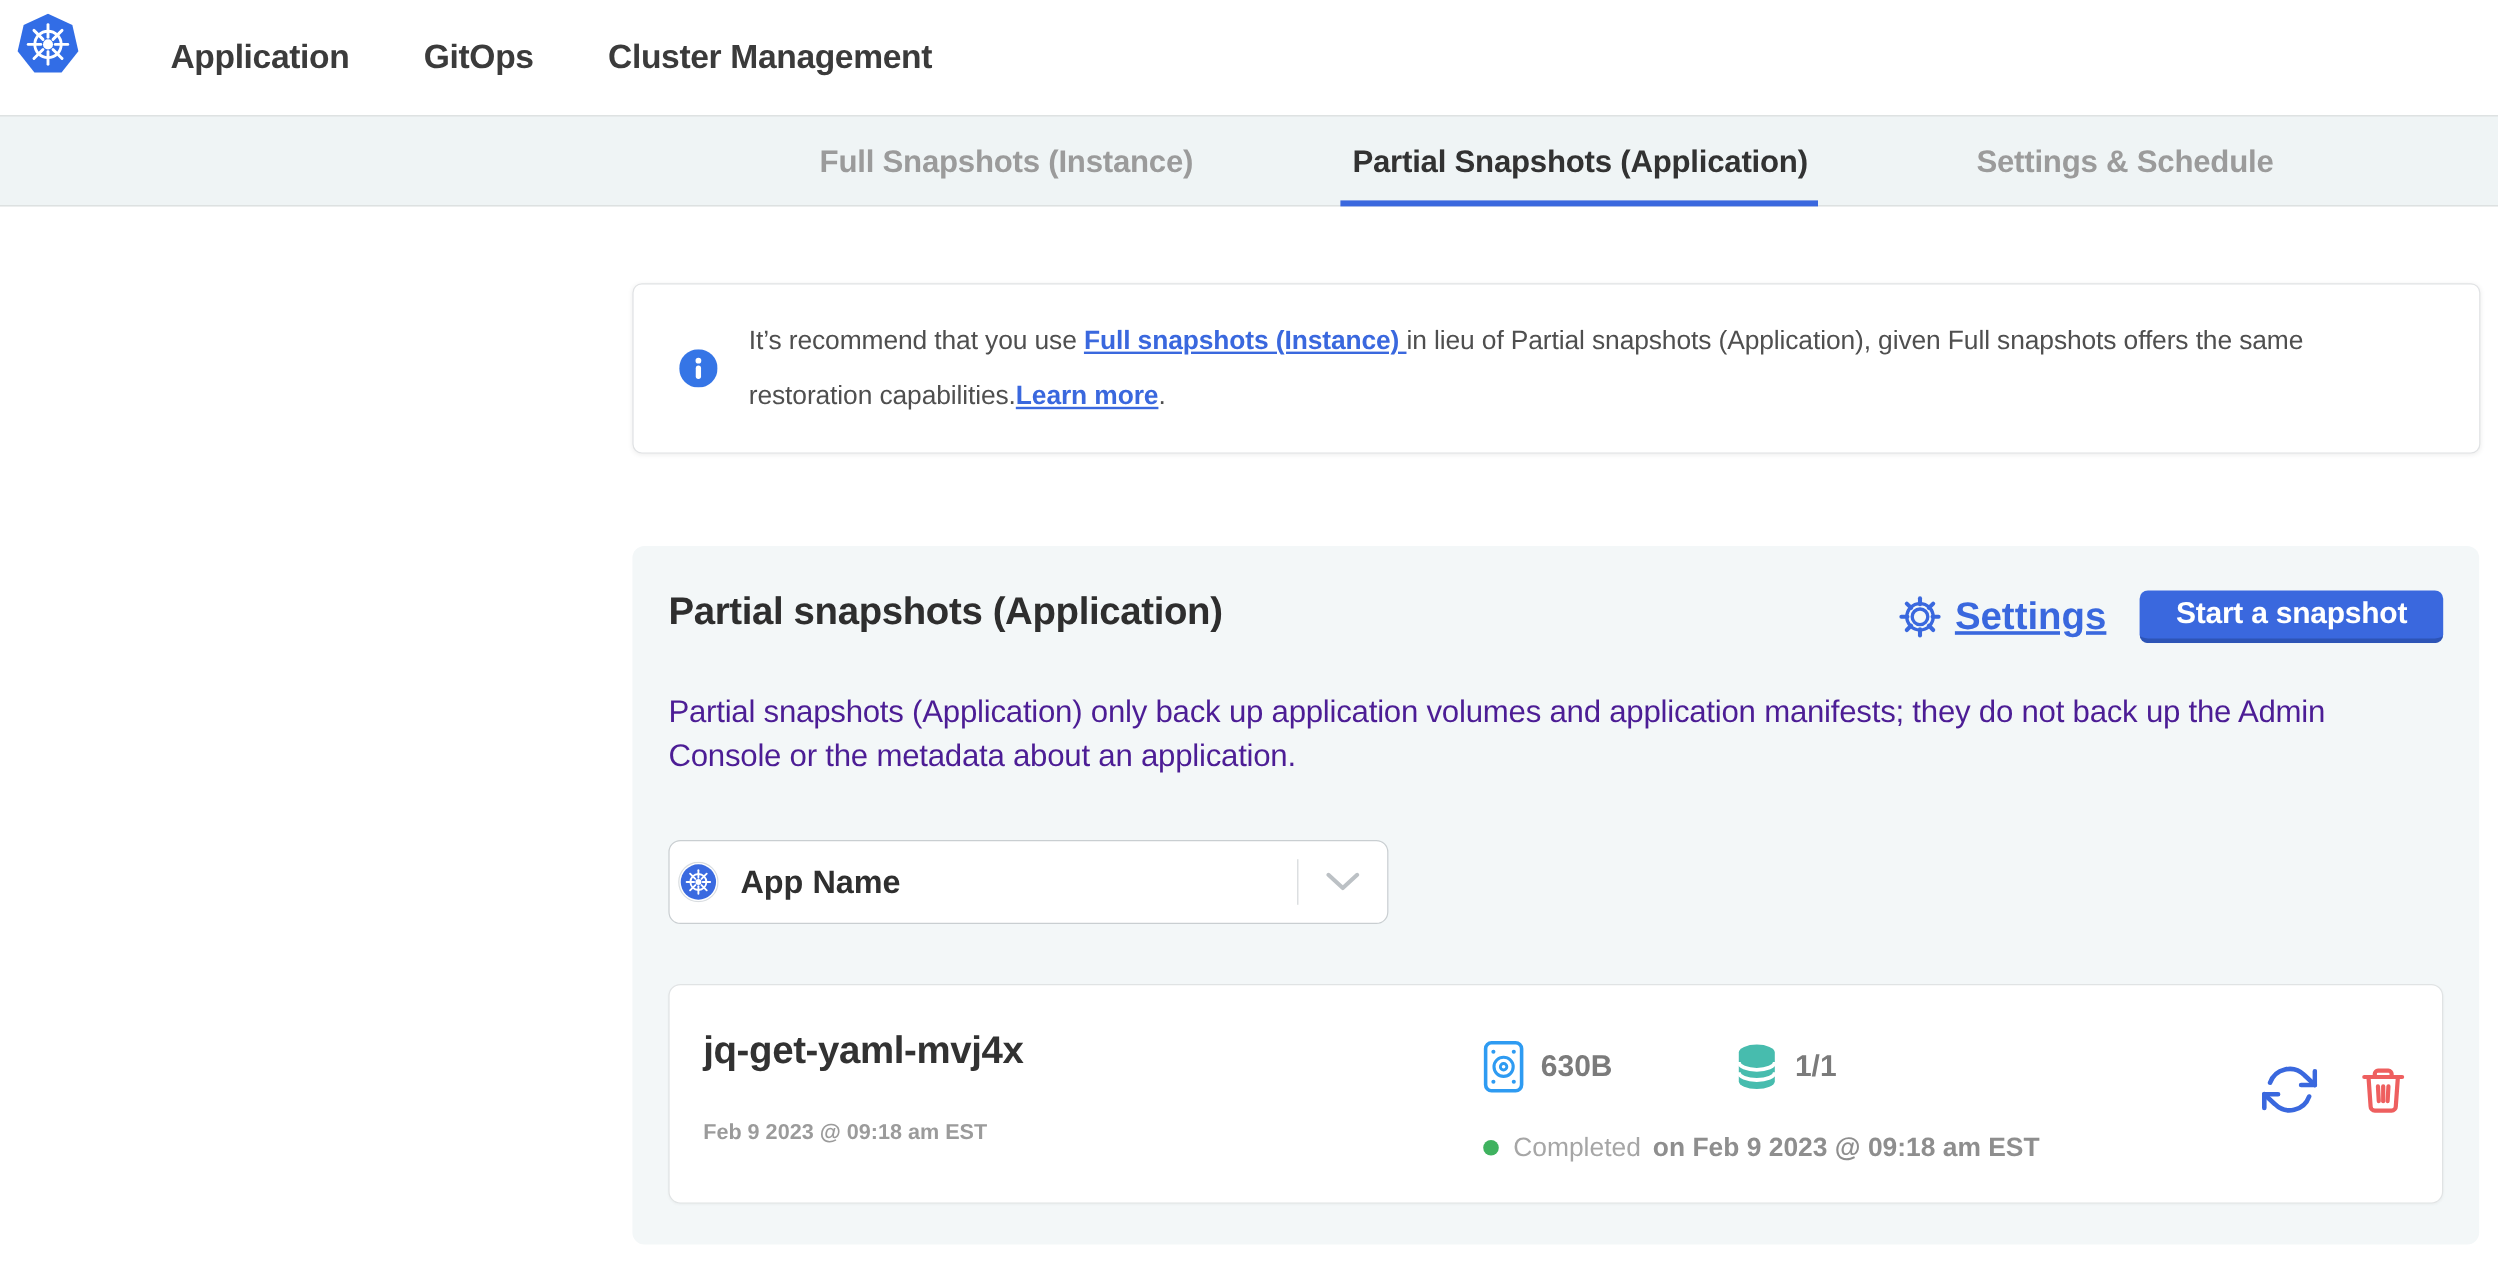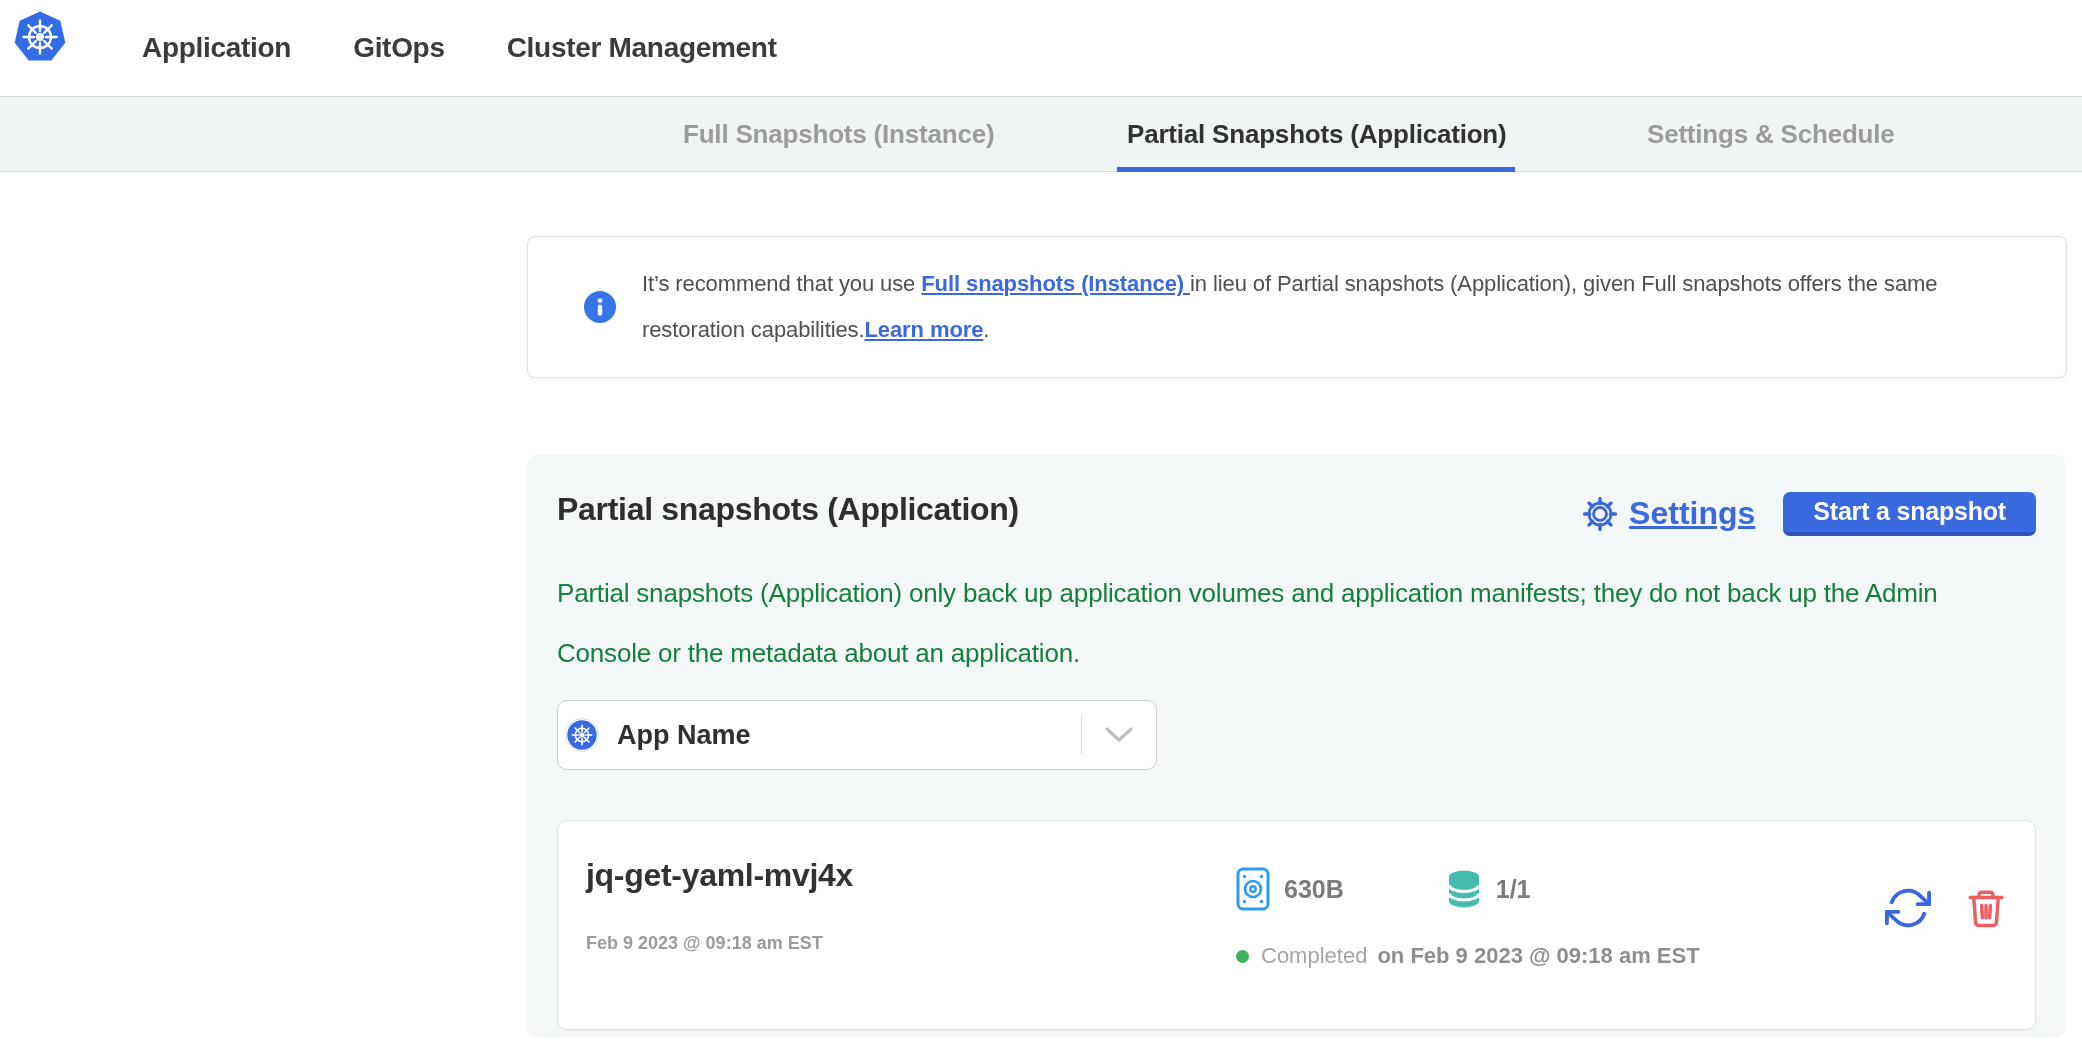--- a/index.html
+++ b/index.html
@@ -21,50 +21,50 @@
             border-top:1px solid #d9dcdd; border-bottom:1px solid #d9dcdd; }
   .subnav-tab { position:absolute; top:0; height:100%; display:flex; align-items:center;
                 font-size:26px; font-weight:600; color:#9b9b9b; cursor:pointer; letter-spacing:-0.2px; }
   .subnav-tab.active { color:#323232; }
   .subnav-tab.active::after { content:""; position:absolute; left:-10px; right:-8px; bottom:-1px;
                 height:5px; background:#3a68de; }
 
   
   .banner { position:absolute; left:527px; top:236px; width:1540px; height:142px; background:#fff;
             border:1px solid #e0e2e4; border-radius:8px; box-shadow:0 1px 4px rgba(0,0,0,0.07);
-            display:flex; align-items:center; padding:0 56px; }
+            display:flex; align-items:center; padding:0 38px; }
   .info-icon { width:32px; height:32px; flex:0 0 32px; margin-right:26px; }
   .banner-text { font-size:22px; line-height:46px; color:#4f4f4f; width:1390px; letter-spacing:-0.1px; }
   .link { color:#3a68de; font-weight:700; text-decoration:underline; cursor:pointer; }
 
   
   .card { position:absolute; left:527px; top:455px; width:1539px; height:582px;
           background:#f3f7f8; border-radius:10px; }
   .card-title { position:absolute; left:30px; top:36px; font-size:32px; font-weight:700;
           color:#2e2e2e; letter-spacing:-0.3px; }
   .head-right { position:absolute; right:30px; top:32px; height:53px; display:flex; align-items:center; }
   .settings-link { display:flex; align-items:center; gap:10px; color:#3a68de; font-size:32px;
           font-weight:700; cursor:pointer; }
   .settings-link .label { text-decoration:underline; }
   .primary-btn { margin-left:28px; height:44px; padding:0 30px; background:#3a68de; color:#fff;
           font-family:inherit; font-size:25px; font-weight:700; border:none; border-bottom:4px solid #2d54b6;
           border-radius:7px; cursor:pointer; letter-spacing:-0.2px; }
-  .card-desc { position:absolute; left:30px; top:108px; width:1455px; font-size:26px;
-          line-height:60px; color:#15803d; letter-spacing:-0.2px; }
+  .card-desc { position:absolute; left:30px; top:120px; width:1455px; font-size:26px;
+          line-height:36px; color:#4c1d95; letter-spacing:-0.2px; }
 
   
   .app-select { position:absolute; left:30px; top:245px; width:600px; height:70px; background:#fff;
           border:1px solid #c9ced1; border-radius:10px; display:flex; align-items:center;
           padding-left:7px; cursor:pointer; }
   .app-select-label { margin-left:18px; font-size:27px; font-weight:700; color:#2f2f2f; flex:1; }
   .select-divider { width:1px; height:38px; background:#d4d8da; }
   .chevron-box { width:74px; display:flex; justify-content:center; align-items:center; }
 
   
-  .snap-row { position:absolute; left:30px; top:365px; width:1479px; height:210px; background:#fff;
+  .snap-row { position:absolute; left:30px; top:365px; width:1479px; height:183px; background:#fff;
           border:1px solid #e0e3e4; border-radius:10px; box-shadow:0 1px 2px rgba(0,0,0,0.03);text-decoration:underline; }
   .snap-name { position:absolute; left:28px; top:36px; font-size:32px; font-weight:700;
           color:#323232; letter-spacing:-0.3px; }
   .snap-date { position:absolute; left:28px; top:112px; font-size:18px; font-weight:700; color:#9b9b9b; }
   .snap-metrics { position:absolute; left:678px; top:46px; display:flex; align-items:center; }
   .metric { display:flex; align-items:center; gap:14px; font-size:25px; font-weight:700; color:#7b7b7b; }
   .metric + .metric { margin-left:102px; }
   .snap-status { position:absolute; left:678px; top:122px; display:flex; align-items:center;
           font-size:22px; color:#a6a6a6; }
   .dot { width:13px; height:13px; border-radius:50%; background:#3fb25f; margin-right:12px; }

